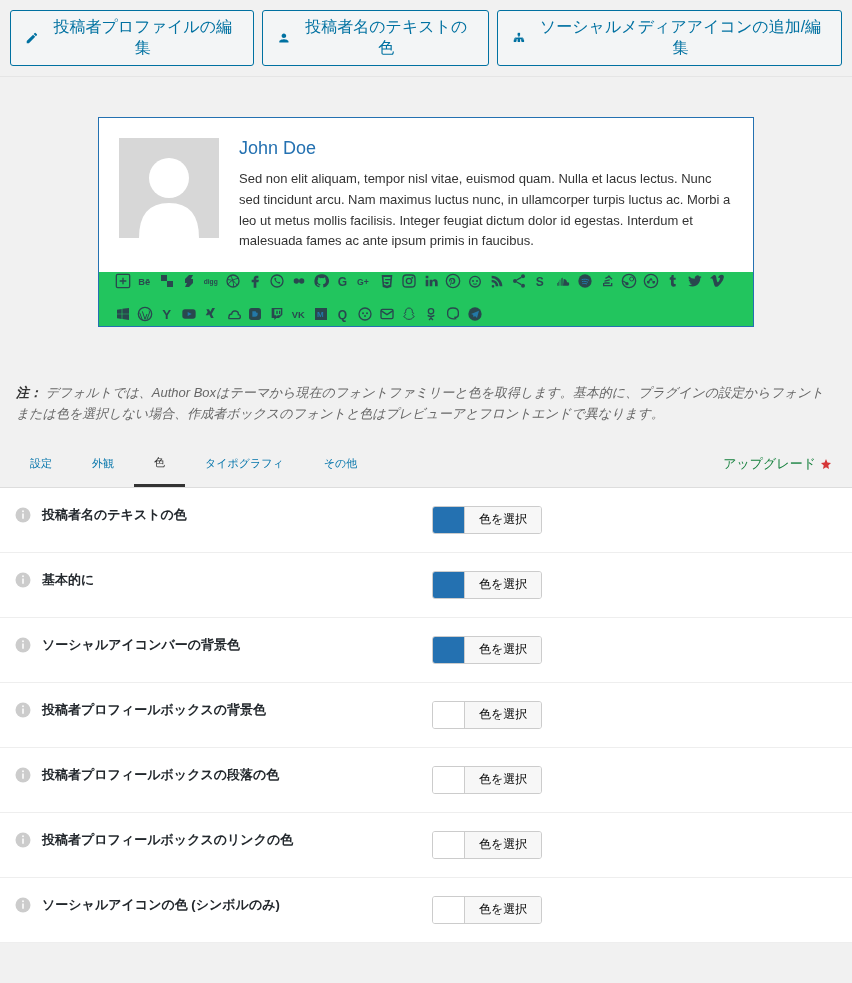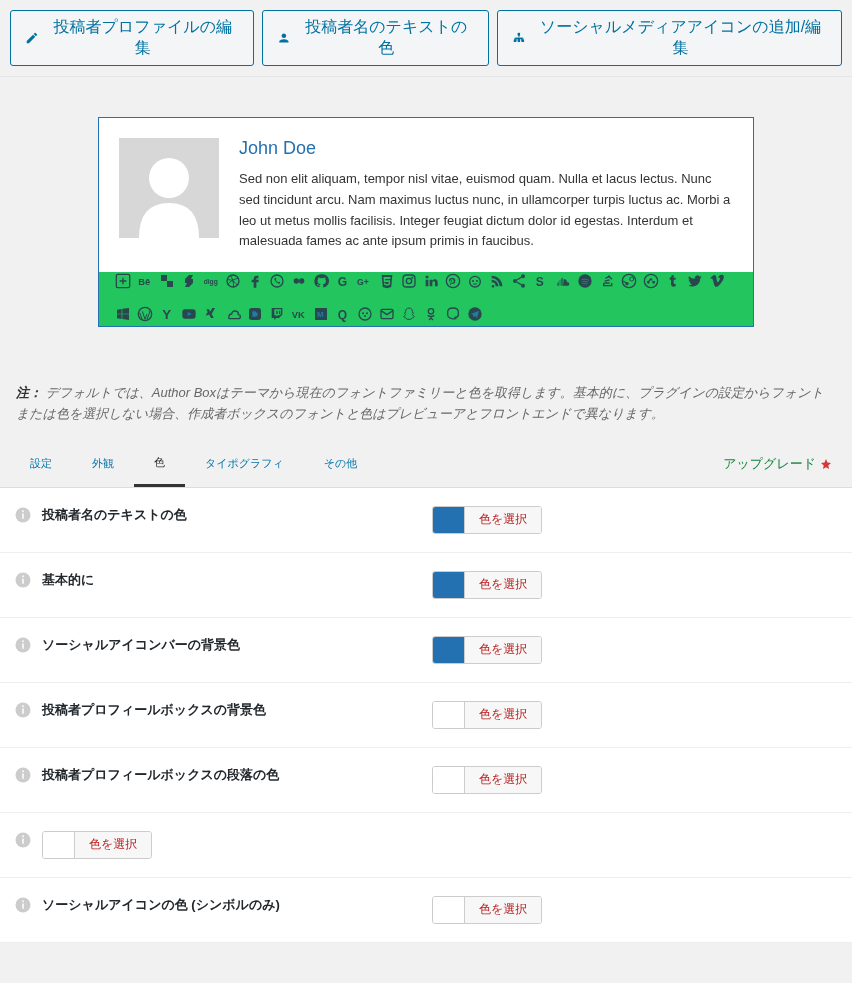--- a/index.html
+++ b/index.html
@@ -22,21 +22,21 @@
 .tab{padding:14px 20px;color:#0073aa;cursor:pointer;font-size:11px}
 .tab.active{color:#333;border-bottom:3px solid #333;font-weight:500}
 .upgrade{margin-left:auto;color:#15803d;font-size:13px;display:flex;align-items:center;gap:4px;padding-right:10px}
 .upgrade svg{width:12px;height:12px;fill:#d63638}
 .settings{background:#fff}
 .srow{display:flex;align-items:flex-start;padding:18px 14px;border-bottom:1px solid #eee}
 .srow .info-icon{width:18px;height:18px;fill:#ccc;margin-right:10px;flex-shrink:0}
 .srow .label{font-weight:700;font-size:13px;flex:0 0 390px}
 .color-picker{display:flex;align-items:center;border:1px solid #ccc;border-radius:3px;overflow:hidden;height:28px}
 .swatch{width:32px;height:28px;border-right:1px solid #ccc}
-.swatch-btn{padding:0 14px;font-size:12px;color:#b91c1c;background:#f7f7f7;height:28px;display:flex;align-items:center;cursor:pointer}
+.swatch-btn{padding:0 14px;font-size:12px;color:#000000;background:#f7f7f7;height:28px;display:flex;align-items:center;cursor:pointer}
 </style>
 </head>
 <body>
 
 <div class="topbar">
   <button class="outline-btn">
     <svg viewBox="0 0 24 24">
         <path d="M3 17.25V21h3.75L17.81 9.94l-3.75-3.75L3 17.25zM20.71 7.04a1 1 0 000-1.41l-2.34-2.34a1 1 0 00-1.41 0l-1.83 1.83 3.75 3.75 1.83-1.83z"></path>
       </svg>
     <span>投稿者プロファイルの編集</span>
@@ -323,20 +323,21 @@
         <div class="swatch" style="background:#ffffff"></div>
         <div class="swatch-btn">色を選択</div>
       </div>
     </div>
     <div class="srow">
       <svg class="info-icon" viewBox="0 0 24 24">
         <circle cx="12" cy="12" r="10" fill="#ccc"></circle>
         <rect x="11" y="10" width="2" height="7" fill="#fff"></rect>
         <circle cx="12" cy="7" r="1.2" fill="#fff"></circle>
       </svg>
+      <div class="label">投稿者プロフィールボックスのリンクの色</div>
       <div class="color-picker">
         <div class="swatch" style="background:#ffffff"></div>
         <div class="swatch-btn">色を選択</div>
       </div>
     </div>
     <div class="srow">
       <svg class="info-icon" viewBox="0 0 24 24">
         <circle cx="12" cy="12" r="10" fill="#ccc"></circle>
         <rect x="11" y="10" width="2" height="7" fill="#fff"></rect>
         <circle cx="12" cy="7" r="1.2" fill="#fff"></circle>

